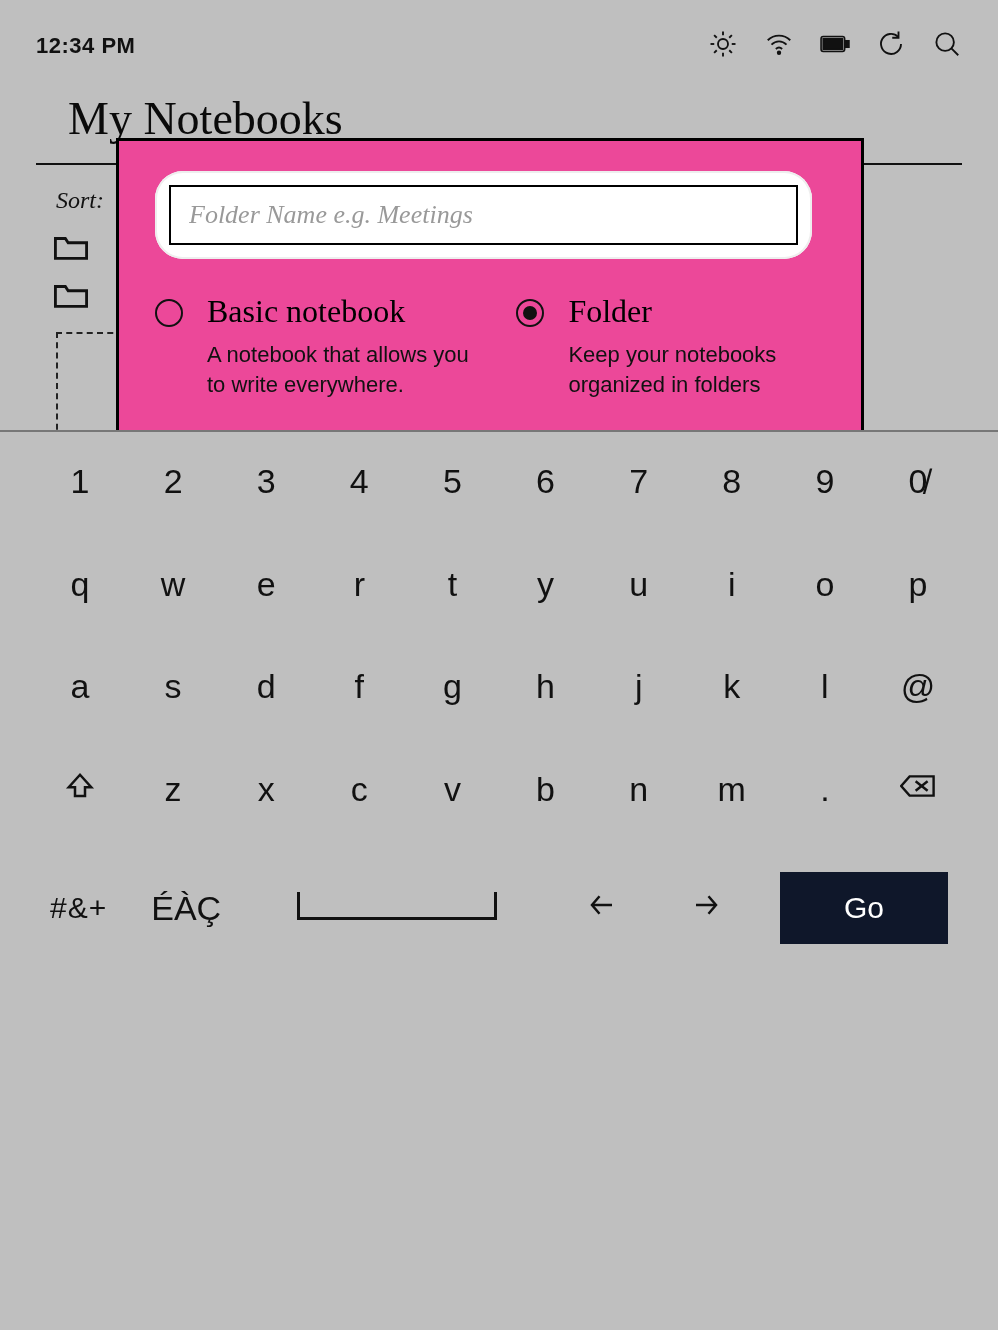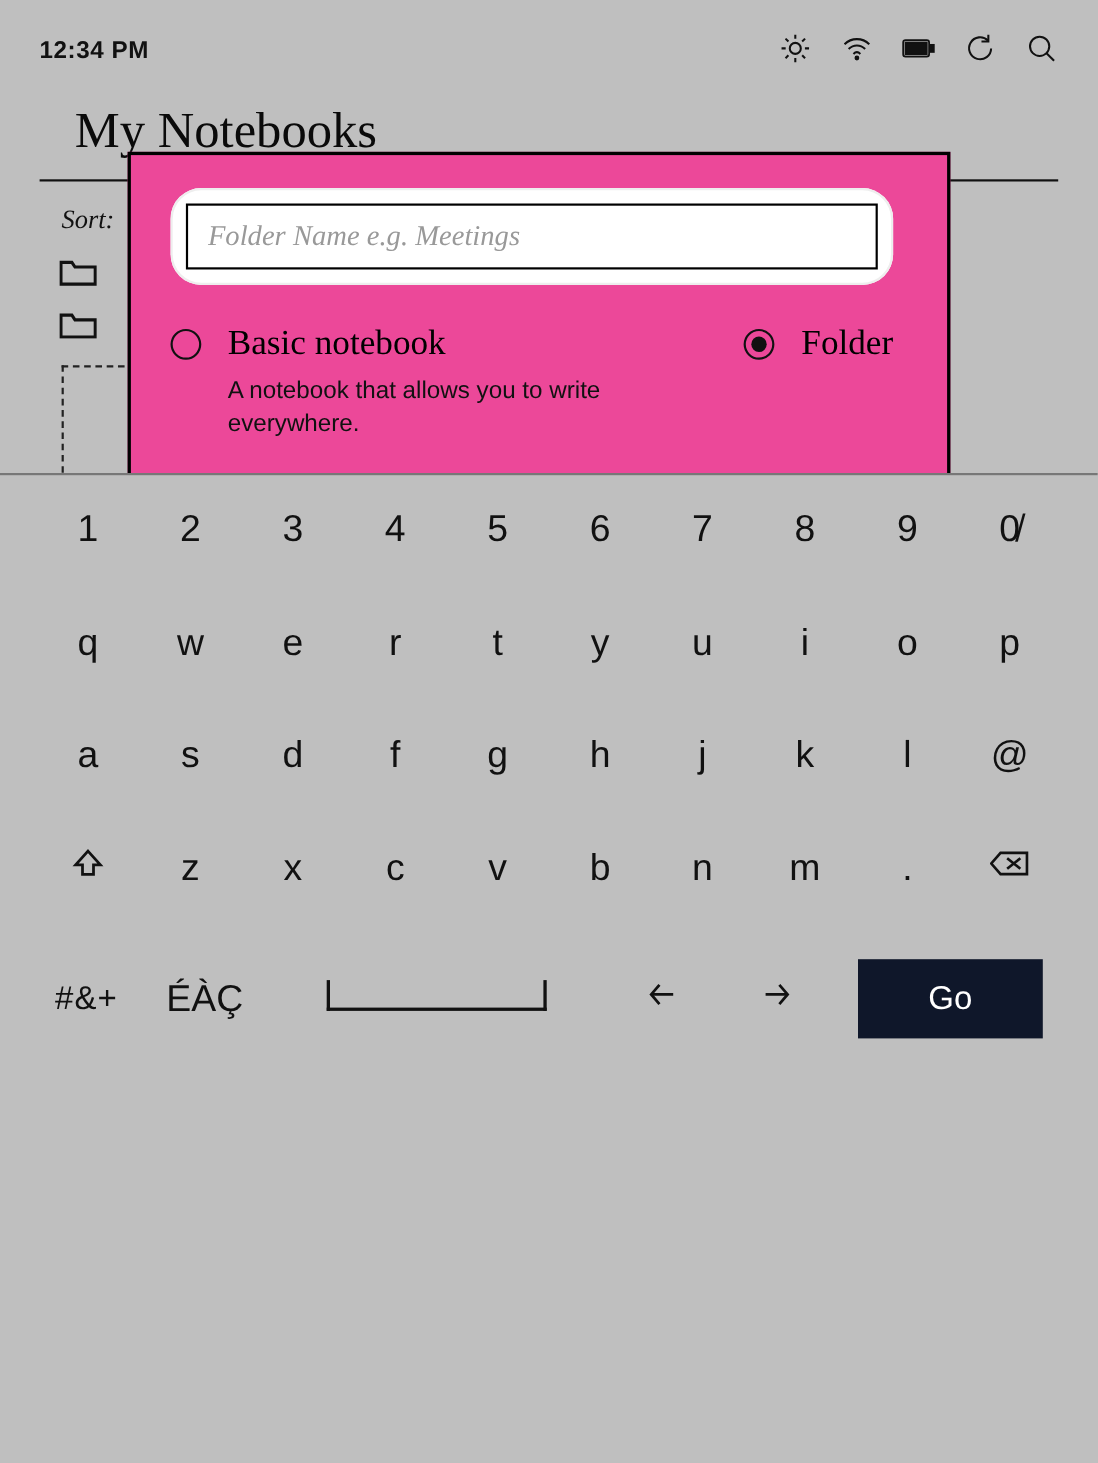--- a/index.html
+++ b/index.html
@@ -151,20 +151,21 @@
             <div class="opt-title">Basic notebook</div>
             <div class="opt-desc">A notebook that allows you to write everywhere.</div>
           </div>
         </div>
         <div class="opt">
           <span class="radio selected">
             <span class="dot"></span>
           </span>
           <div>
             <div class="opt-title">Folder</div>
+            <div class="opt-desc">Keep your notebooks organized in folders</div>
           </div>
         </div>
       </div>
 
     <div class="modal-actions">
       <button>Cancel</button>
       <button>Save</button>
     </div>
   </div>
 

